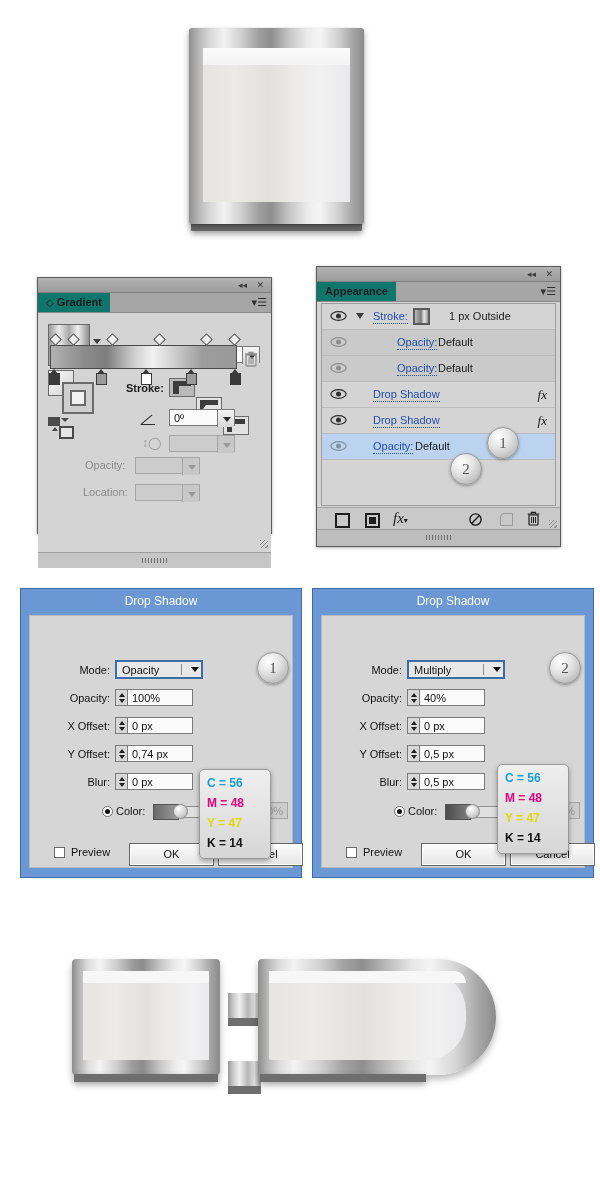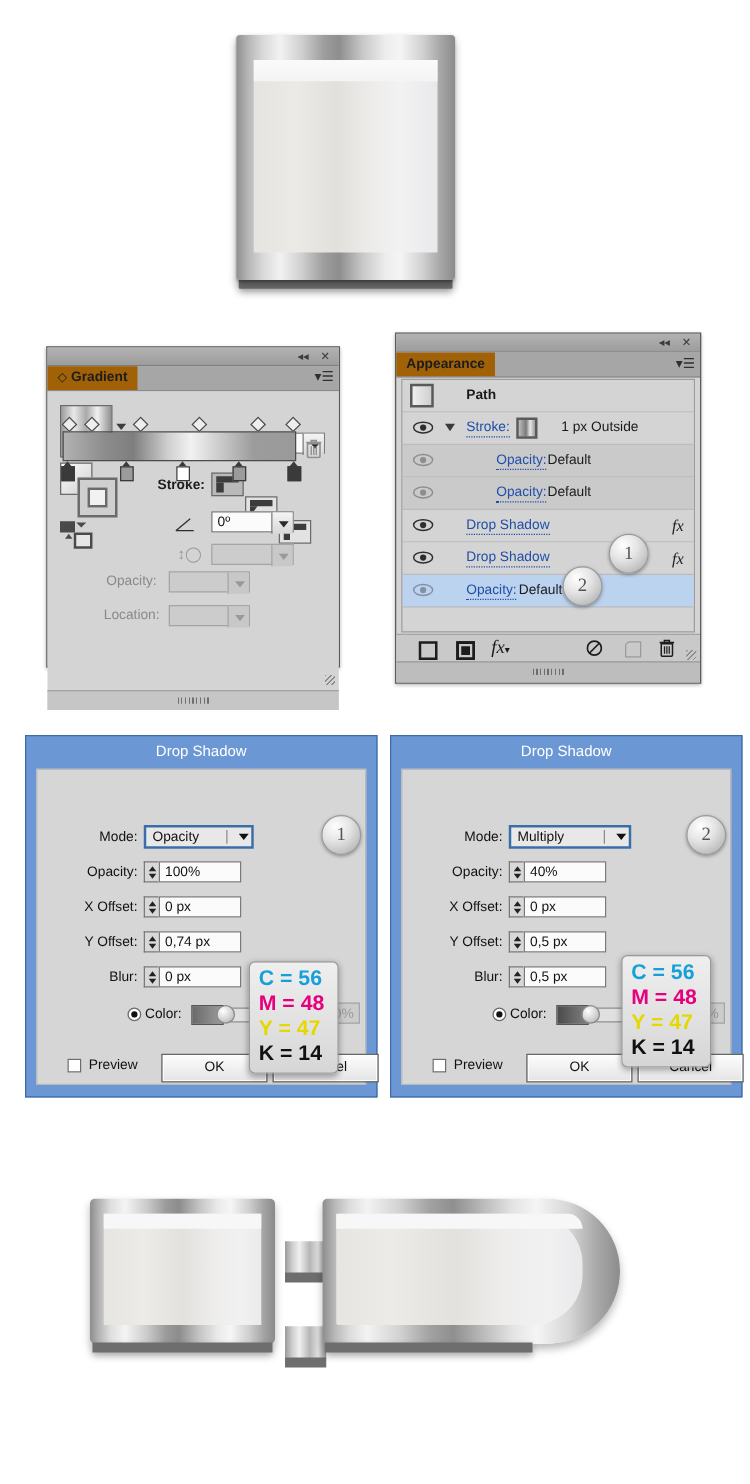--- a/index.html
+++ b/index.html
@@ -79,21 +79,21 @@
   .hinge.h1{left:162px;top:68px;}
   .hinge.h2{left:162px;top:136px;}
   .hinge .bar{position:absolute;left:0;right:0;bottom:-7px;height:8px;background:#6e6e6e;}
 
   
   .panel{position:absolute;background:#d4d4d4;border:1px solid #5b5b5b;box-shadow:0 1px 3px rgba(0,0,0,.3);}
   .panel-topbar{height:14px;background:linear-gradient(to bottom,#b2b2b2,#9d9d9d);
     border-bottom:1px solid #7e7e7e;position:relative;}
   .panel-topbar .ctl{position:absolute;top:1px;font-size:9px;color:#3b3b3b;line-height:12px;}
   .panel-tabrow{height:19px;background:#a6a6a6;position:relative;border-bottom:1px solid #8a8a8a;}
-  .panel-tab{position:absolute;left:0;top:0;height:19px;background:#a16207;
+  .panel-tab{position:absolute;left:0;top:0;height:19px;background:#0f766e;
     padding:0 8px;line-height:19px;font-size:11px;color:#1d1d1d;font-weight:bold;white-space:nowrap;}
   .panel-menu{position:absolute;right:4px;top:3px;font-size:11px;color:#2f2f2f;line-height:12px;}
 
   
   #gradient-panel{left:37px;top:277px;width:233px;height:255px;}
   #gradient-panel .body{position:relative;height:100%;background:#d4d4d4;}
   .grad-swatch{position:absolute;left:10px;top:11px;width:40px;height:40px;border:1px solid #6a6a6a;
     background:linear-gradient(to right,#9b9b9b,#e9e9e9 25%,#a9a9a9 50%,#f0f0f0 72%,#8f8f8f 100%);}
   .grad-swatch-arrow{position:absolute;left:55px;top:26px;width:0;height:0;
     border-left:4px solid transparent;border-right:4px solid transparent;border-top:5px solid #3d3d3d;}
@@ -166,21 +166,21 @@
   .radio{position:absolute;width:11px;height:11px;border-radius:50%;border:1px solid #6b6b6b;background:#fff;box-sizing:border-box;}
   .radio:after{content:"";position:absolute;left:2px;top:2px;width:5px;height:5px;border-radius:50%;background:#111;}
   .checkbox{position:absolute;width:11px;height:11px;border:1px solid #6b6b6b;background:#fff;box-sizing:border-box;}
   .btn{position:absolute;height:21px;line-height:20px;text-align:center;font-size:11px;color:#111;
     background:linear-gradient(to bottom,#fdfdfd,#e4e4e4);border:1px solid #666;box-shadow:inset 0 0 0 1px #fff;}
   .colorchip{position:absolute;width:24px;height:14px;background:linear-gradient(to right,#6a6a6a,#9c9c9c);border:1px solid #555;}
   .eyedrop{position:absolute;width:46px;height:10px;border:1px solid #8f8f8f;background:#e0e0e0;border-radius:6px;}
   .eyedrop-ball{position:absolute;width:13px;height:13px;border-radius:50%;background:radial-gradient(circle at 35% 30%,#fff,#cfcfcf 60%,#a9a9a9);border:1px solid #8a8a8a;}
   .cmyk{position:absolute;width:70px;height:88px;border-radius:5px;border:1px solid #9a9a9a;
     background:linear-gradient(to bottom,#efefef,#d6d6d6);box-shadow:0 2px 5px rgba(0,0,0,.35);
-    font-size:17px;font-weight:bold;font-family:"Liberation Sans",sans-serif;}
+    font-size:12px;font-weight:bold;font-family:"Liberation Sans",sans-serif;}
   .cmyk div{position:absolute;left:7px;line-height:20px;white-space:nowrap;}
   .cmyk .c{top:3px;color:#15a0d8;}
   .cmyk .m{top:23px;color:#e6007e;}
   .cmyk .y{top:43px;color:#e3d800;}
   .cmyk .k{top:63px;color:#111;}
   .mode-sel{position:absolute;height:19px;background:#e8e8e8;border:2px solid #3b6ea8;box-sizing:border-box;}
   .mode-sel .t{position:absolute;left:5px;top:1px;font-size:11px;color:#111;line-height:15px;}
   .mode-sel .div{position:absolute;right:19px;top:2px;bottom:2px;width:1px;background:#8c8c8c;}
   .mode-sel .ar{position:absolute;right:2px;top:5px;border-left:4px solid transparent;border-right:4px solid transparent;border-top:5px solid #111;}
 </style>
@@ -321,24 +321,20 @@
   </div>
   <div class="panel-tabrow">
     <div class="panel-tab">
       <span>Appearance</span>
     </div>
     <span class="panel-menu">▾☰</span>
   </div>
 
   <div style="position:absolute;left:4px;right:4px;top:36px;bottom:40px;border:1px solid #9d9d9d;overflow:hidden;background:#d4d4d4;">
 
-    <div class="ap-row">
-      <span class="abs ap-sw" style="left:6px;top:3px;width:19px;height:19px;background:linear-gradient(to right,#efefef,#cfcfcf);"></span>
-      <span class="abs ap-txt" style="left:51px;top:6px;font-weight:bold;">Path</span>
-    </div>
 
     <div class="ap-row">
       <span class="ap-eye">
         <svg width="17" height="12" viewBox="0 0 17 12">
             <ellipse cx="8.5" cy="6" rx="7.6" ry="4.3" fill="none" stroke="#2e2e2e" stroke-width="1.2"></ellipse>
             <circle cx="8.5" cy="6" r="2.5" fill="#2e2e2e"></circle>
           </svg>
       </span>
       <span class="ap-tri"></span>
       <span class="abs ap-link" style="left:51px;top:5px;">Stroke:</span>

